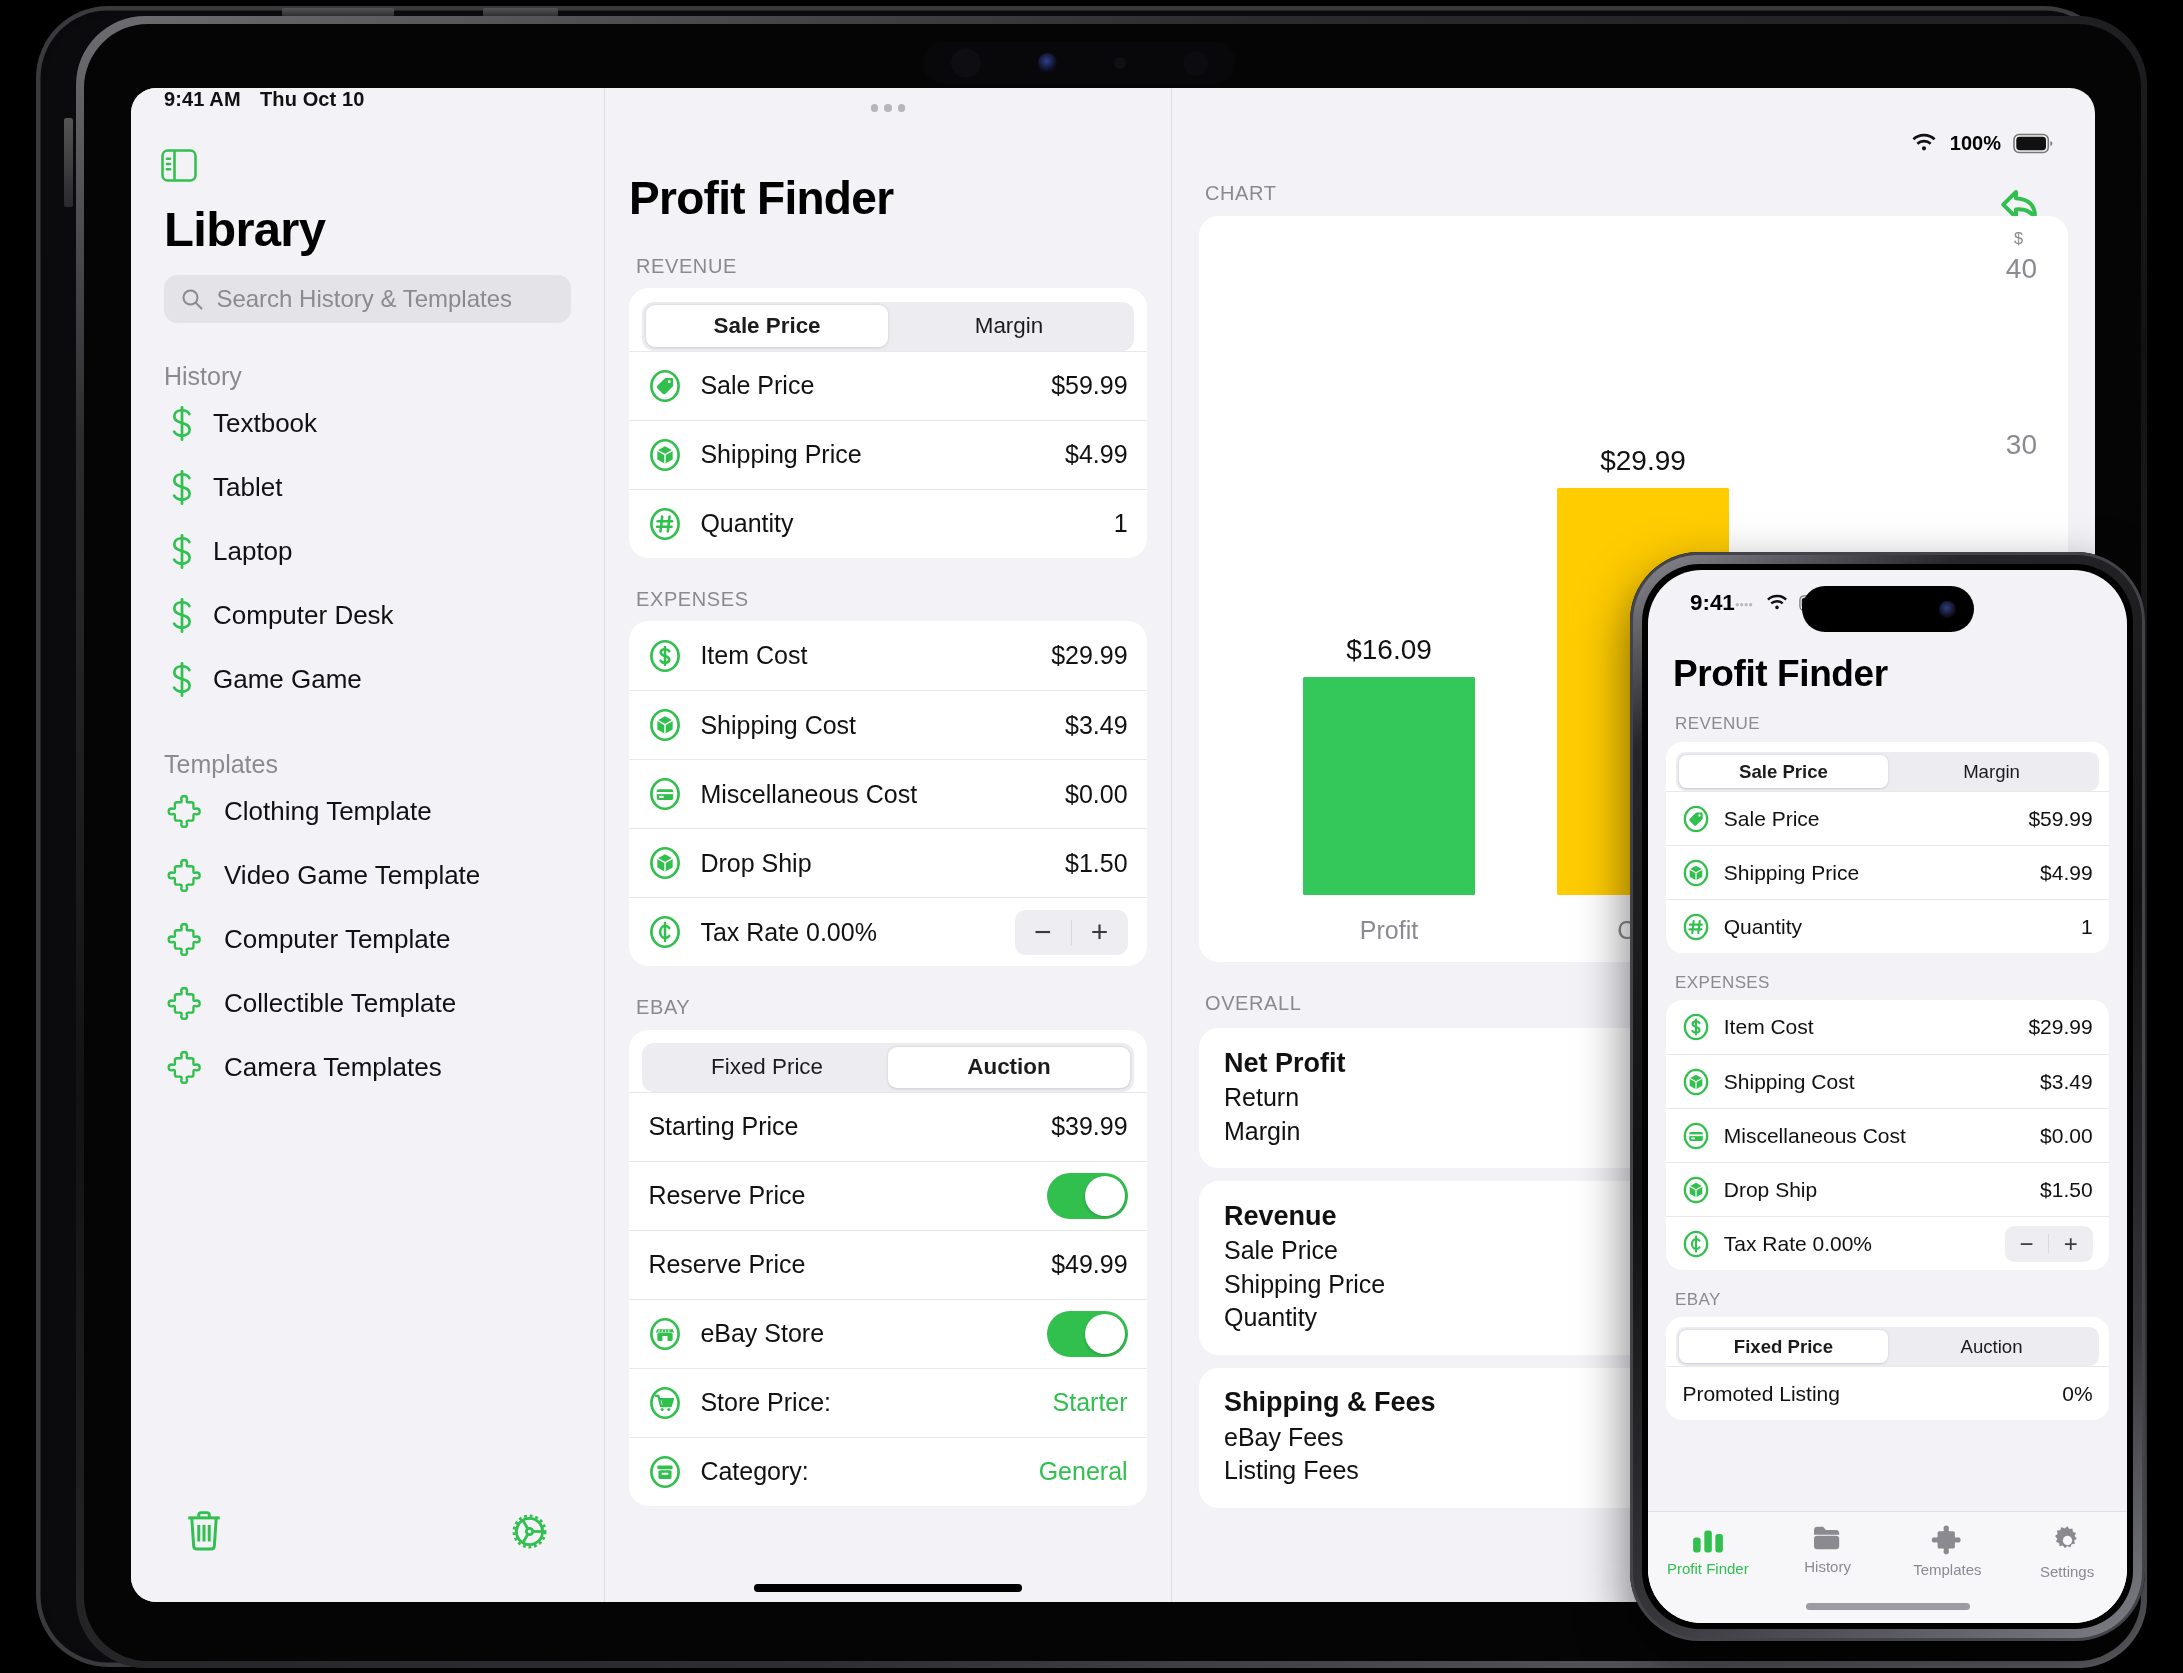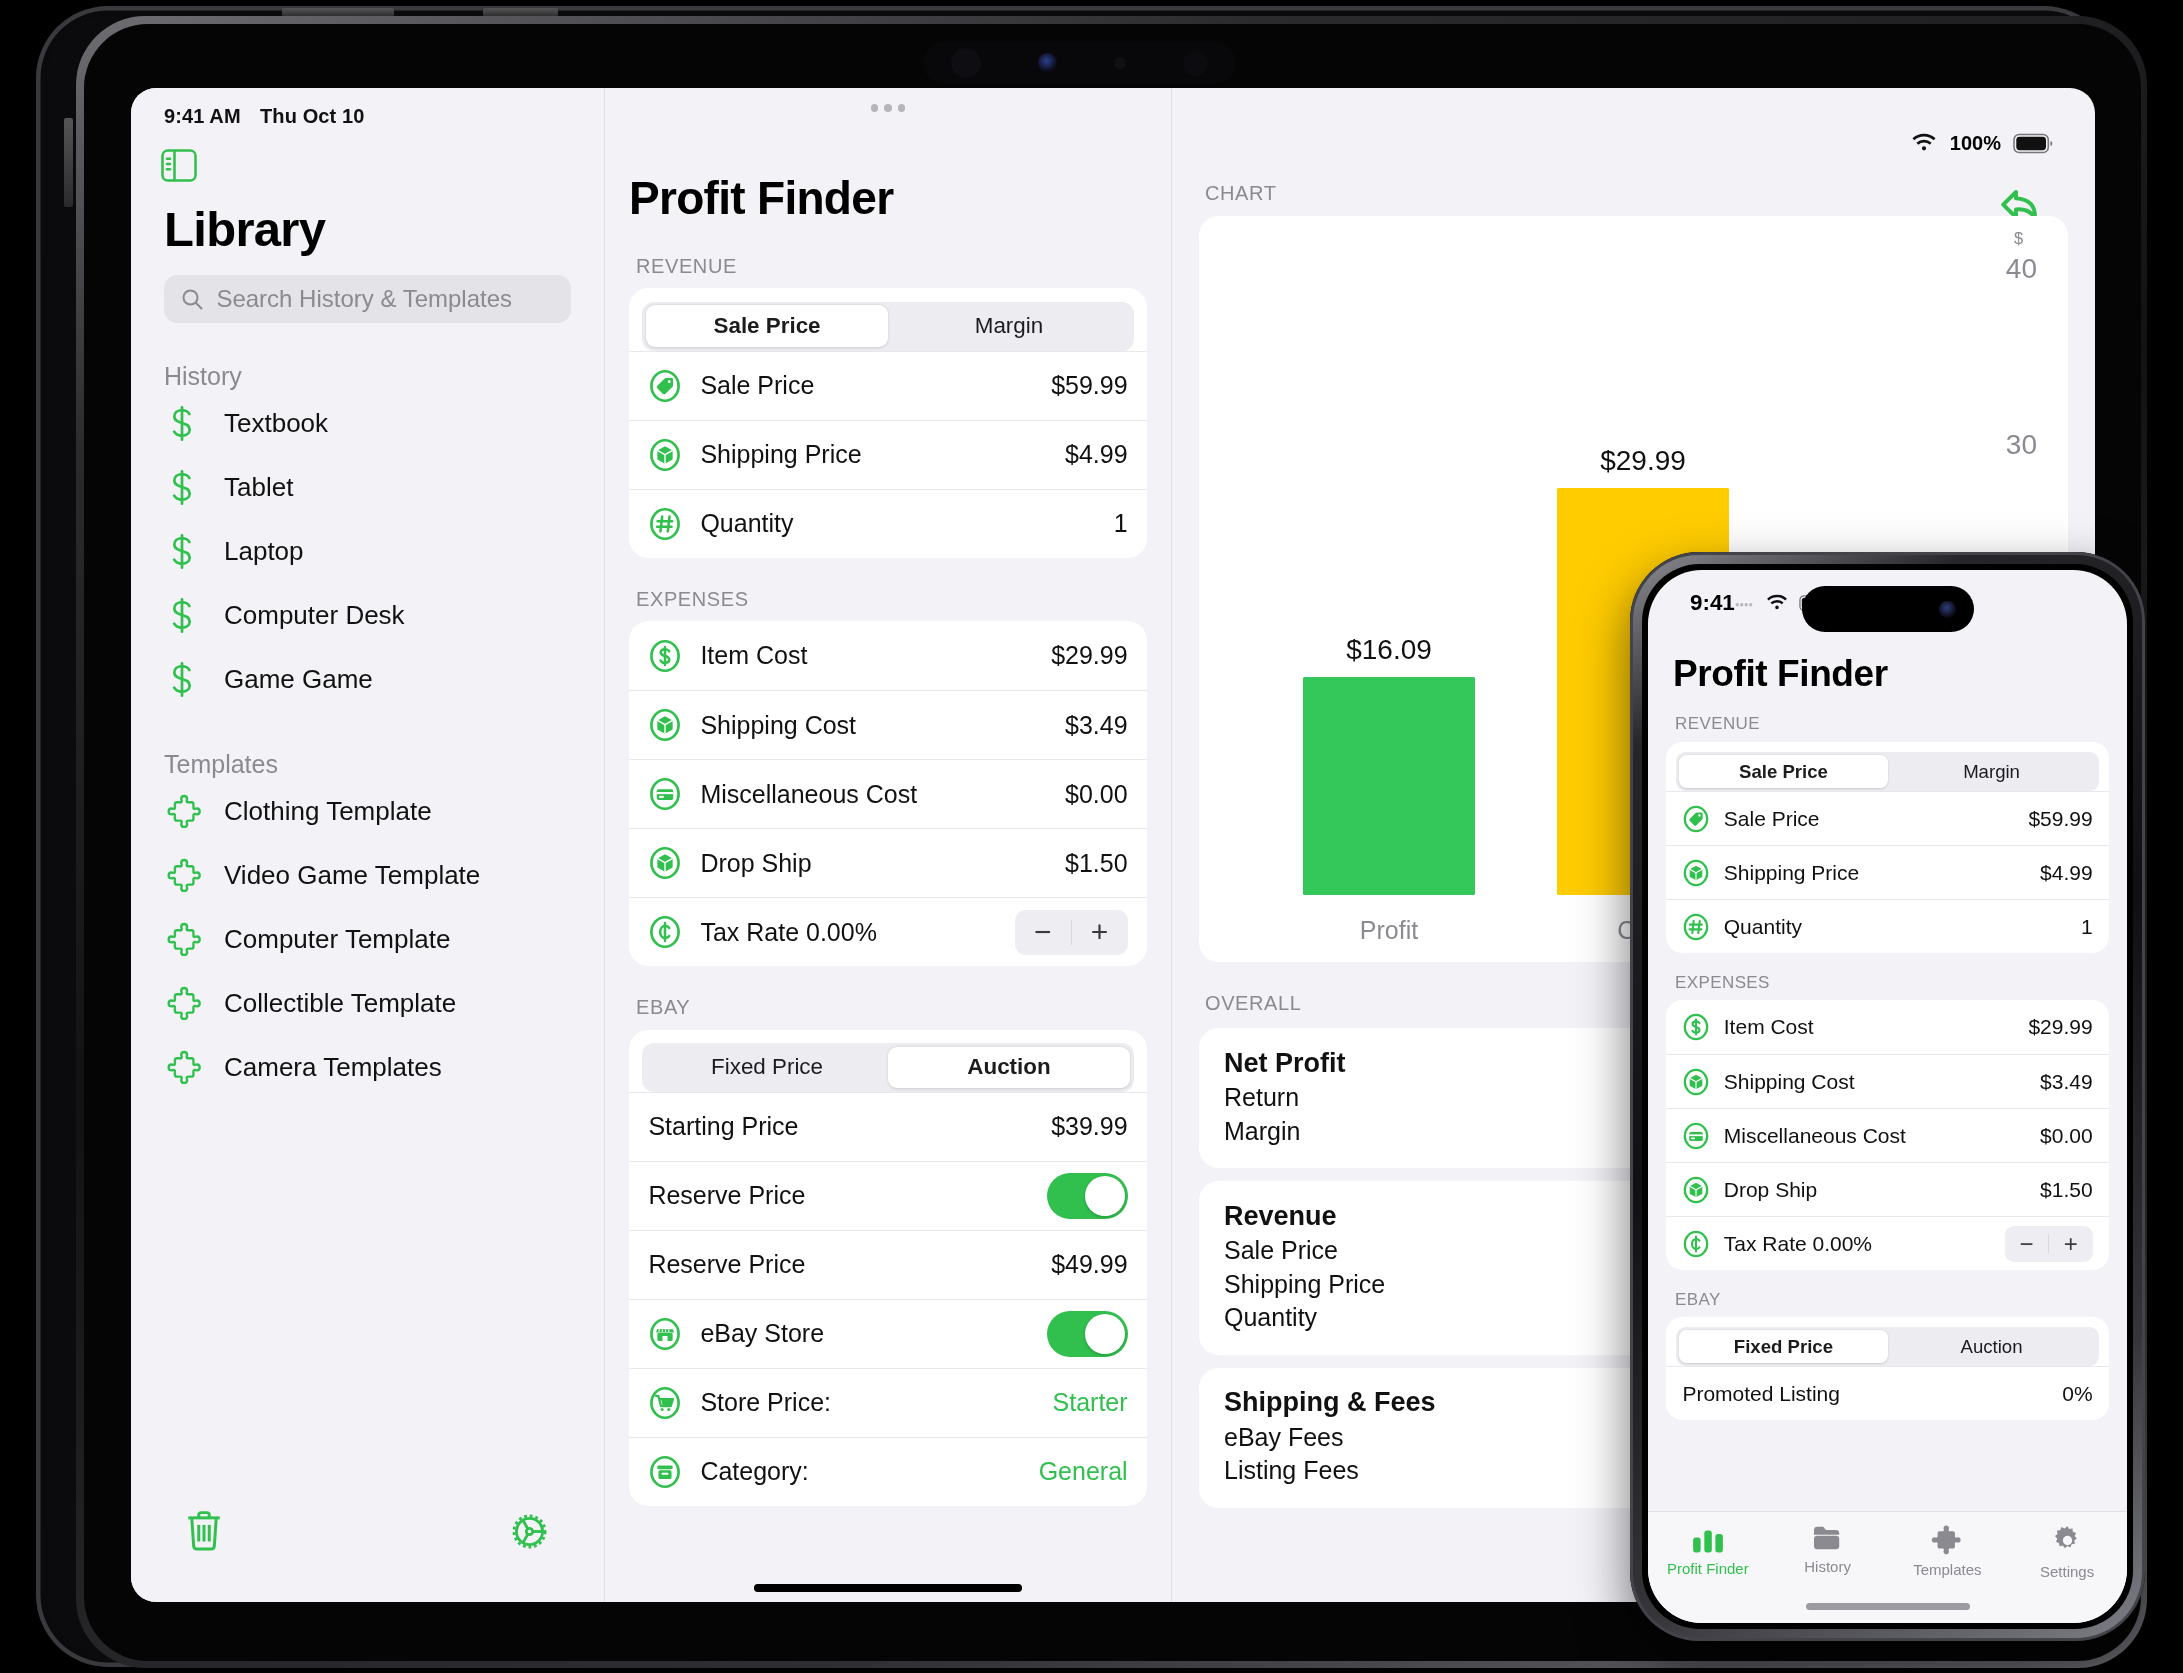--- a/index.html
+++ b/index.html
@@ -60,21 +60,21 @@
   
   .sidebar {
     width: 474px; height: 100%;
     background: #f2f2f7;
     padding: 0 0 0 0;
     position: relative;
     flex: 0 0 474px;
     border-right: 0.7px solid #dedee3;
   }
   .statusbar {
-    height: 40px; display: flex; align-items: flex-end;
+    height: 40px; display: flex; align-items: flex-start;
     padding: 0 0 0 33px; gap: 19.4px;
     font-size: 20px; font-weight: 600; color: #111;
     letter-spacing: 0.1px;
   }
   .statusbar .dt { font-weight: 600; }
   .sb-toggle {
     margin: 21px 0 0 30px;
     width: 36px; height: 33px;
   }
   .h1 {
@@ -84,21 +84,21 @@
   .search {
     margin: 18px 33px 0 33px; height: 48px;
     background: #e3e3e8; border-radius: 13.4px;
     display: flex; align-items: center; gap: 12px; padding: 0 16.4px;
   }
   .search .ph { color: #8a8a8f; font-size: 24px; }
   .sec-label {
     margin: 39px 0 0 33px; color: #8a8a90; font-size: 25px; font-weight: 400;
   }
   .row-item {
-    display: flex; align-items: center; gap: 27px;
+    display: flex; align-items: center; gap: 16px;
     margin: 0 0 0 36px; height: 64px;
     font-size: 26px; color: #111;
   }
   .row-item.tmpl { gap: 21px; }
   .sb-bottom {
     position: absolute; left: 0; bottom: 0; width: 100%;
     height: 112px; display: flex; align-items: center;
     justify-content: space-between; padding: 0 52px 30px 52px;
   }
 

